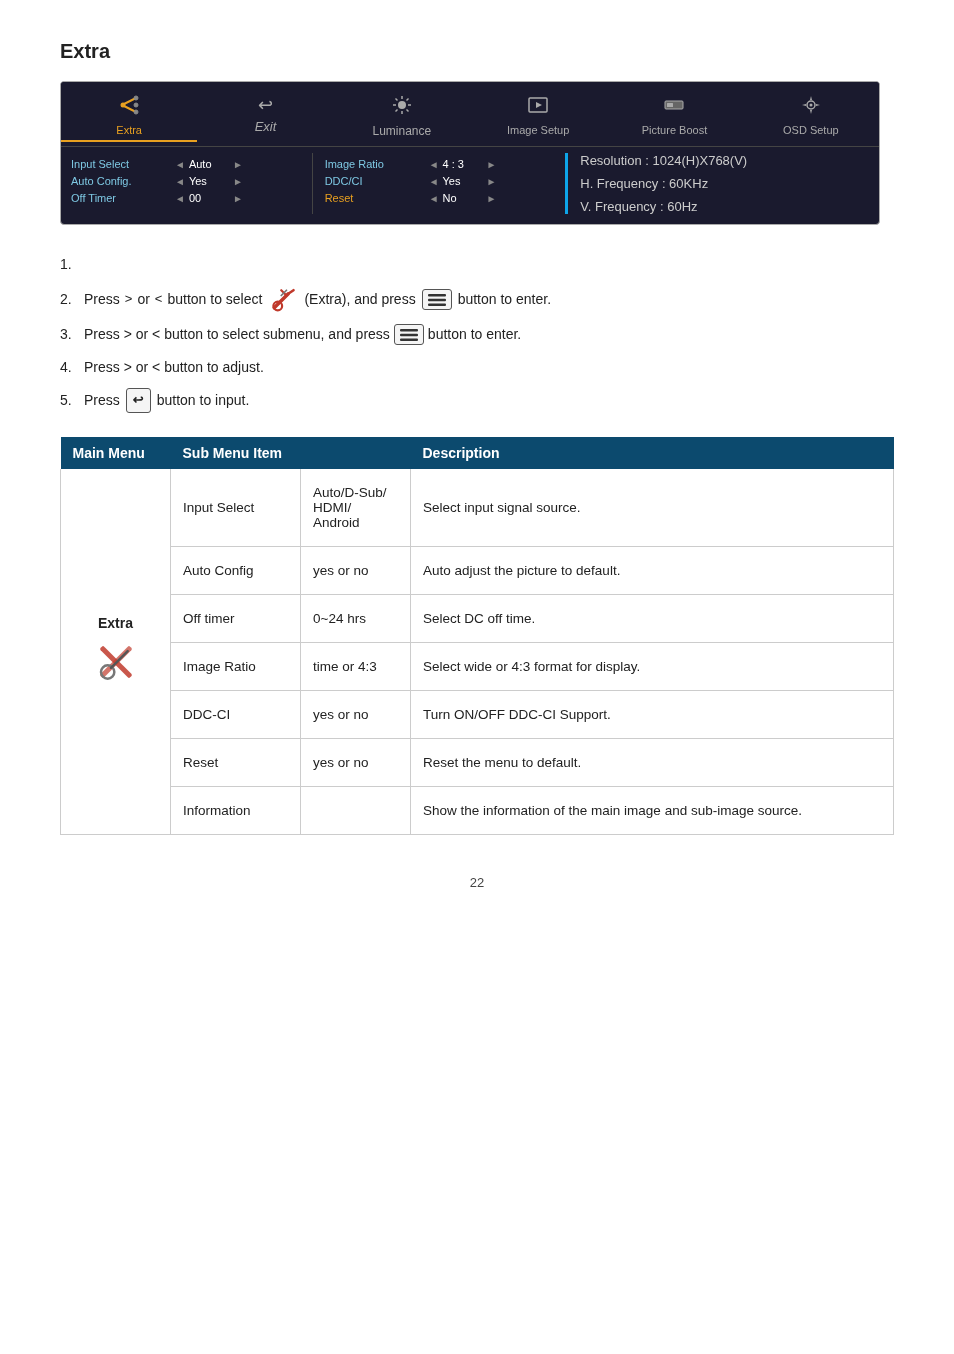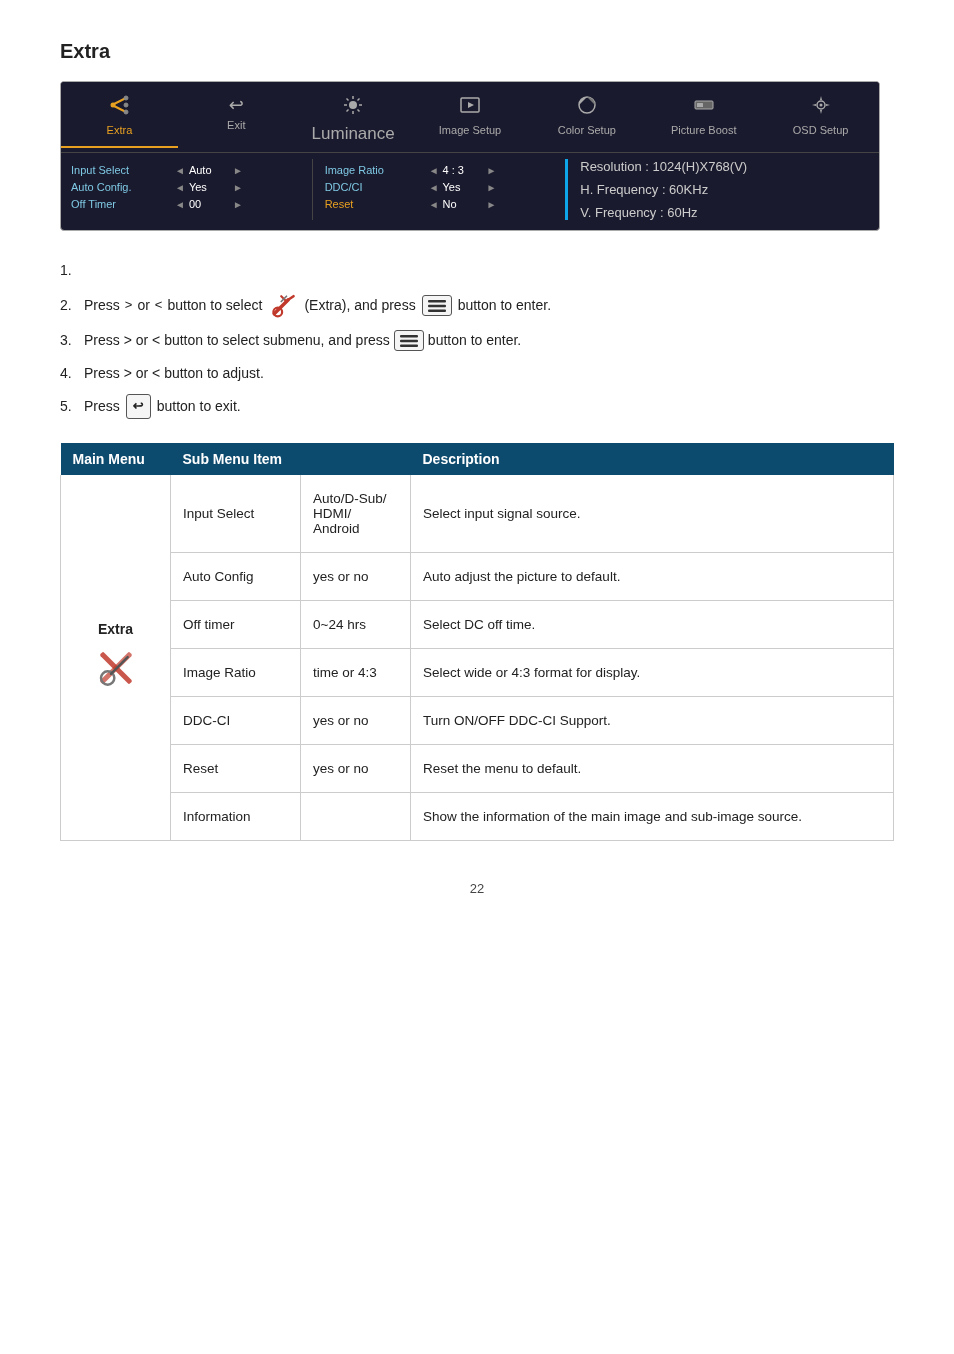--- a/index.html
+++ b/index.html
@@ -209,56 +209,46 @@
           <circle cx="5" cy="11" r="2.5" fill="#e8a020"></circle>
           <circle cx="18" cy="4" r="2" fill="#888" stroke="#888" stroke-width="1"></circle>
           <circle cx="18" cy="11" r="2" fill="#888" stroke="#888" stroke-width="1"></circle>
           <circle cx="18" cy="18" r="2" fill="#888" stroke="#888" stroke-width="1"></circle>
         </svg>
       </span>
       <span style="color:#e8a020;font-size:11px;">Extra</span>
     </div>
     <div class="osd-nav-item">
       <span class="osd-nav-icon" style="color:#aaa;">↩</span>
-      <span style="font-size:11px;">Exit</span>
+      <span style="font-size:13px;font-style:italic;">Exit</span>
     </div>
     <div class="osd-nav-item">
       <span class="osd-nav-icon" style="color:#aaa;">
         <svg width="22" height="22" viewBox="0 0 22 22">
           <circle cx="11" cy="11" r="4" fill="#aaa"></circle>
           <line x1="11" y1="2" x2="11" y2="5" stroke="#aaa" stroke-width="1.5"></line>
           <line x1="11" y1="17" x2="11" y2="20" stroke="#aaa" stroke-width="1.5"></line>
           <line x1="2" y1="11" x2="5" y2="11" stroke="#aaa" stroke-width="1.5"></line>
           <line x1="17" y1="11" x2="20" y2="11" stroke="#aaa" stroke-width="1.5"></line>
           <line x1="4.5" y1="4.5" x2="6.5" y2="6.5" stroke="#aaa" stroke-width="1.5"></line>
           <line x1="15.5" y1="15.5" x2="17.5" y2="17.5" stroke="#aaa" stroke-width="1.5"></line>
           <line x1="17.5" y1="4.5" x2="15.5" y2="6.5" stroke="#aaa" stroke-width="1.5"></line>
           <line x1="4.5" y1="17.5" x2="6.5" y2="15.5" stroke="#aaa" stroke-width="1.5"></line>
         </svg>
       </span>
-      <span style="font-size:17px;">Luminance</span>
+      <span style="font-size:12px;">Luminance</span>
     </div>
     <div class="osd-nav-item">
       <span class="osd-nav-icon" style="color:#aaa;">
         <svg width="22" height="22" viewBox="0 0 22 22">
           <rect x="2" y="4" width="18" height="14" rx="1" stroke="#aaa" fill="none" stroke-width="1.5"></rect>
           <polygon points="9,8 9,14 15,11" fill="#aaa"></polygon>
         </svg>
       </span>
       <span style="font-size:11px;">Image Setup</span>
-    </div>
-    <div class="osd-nav-item">
-      <span class="osd-nav-icon" style="color:#aaa;">
-        <svg width="22" height="22" viewBox="0 0 22 22">
-          <circle cx="11" cy="11" r="8" fill="none" stroke="#aaa" stroke-width="1.5"></circle>
-          <path d="M11 3 A8 8 0 0 1 19 11 Z" fill="#777"></path>
-          <path d="M11 3 A8 8 0 0 0 3 11 Z" fill="#aaa"></path>
-        </svg>
-      </span>
-      <span style="font-size:11px;">Color Setup</span>
     </div>
     <div class="osd-nav-item">
       <span class="osd-nav-icon" style="color:#aaa;">
         <svg width="22" height="22" viewBox="0 0 22 22">
           <rect x="2" y="7" width="18" height="8" rx="1" fill="#666" stroke="#aaa" stroke-width="1"></rect>
           <rect x="4" y="9" width="6" height="4" rx="0.5" fill="#aaa"></rect>
         </svg>
       </span>
       <span style="font-size:11px;">Picture Boost</span>
     </div>
@@ -381,21 +371,21 @@
       <span>Press &gt; or &lt; button to adjust.</span>
     </li>
 
     <li>
       <span class="num">5.</span>
       <span style="display:flex;align-items:center;gap:3px;">
         <span>Press</span>
         <span class="btn-icon" style="font-size:13px; padding:1px 6px;">
           ↩
         </span>
-        <span>button to exit.</span>
+        <span>button to input.</span>
       </span>
     </li>
   </ol>
 </div>
 
 <table class="menu-table">
   <thead>
     <tr>
       <th>Main Menu</th>
       <th>Sub Menu Item</th>

